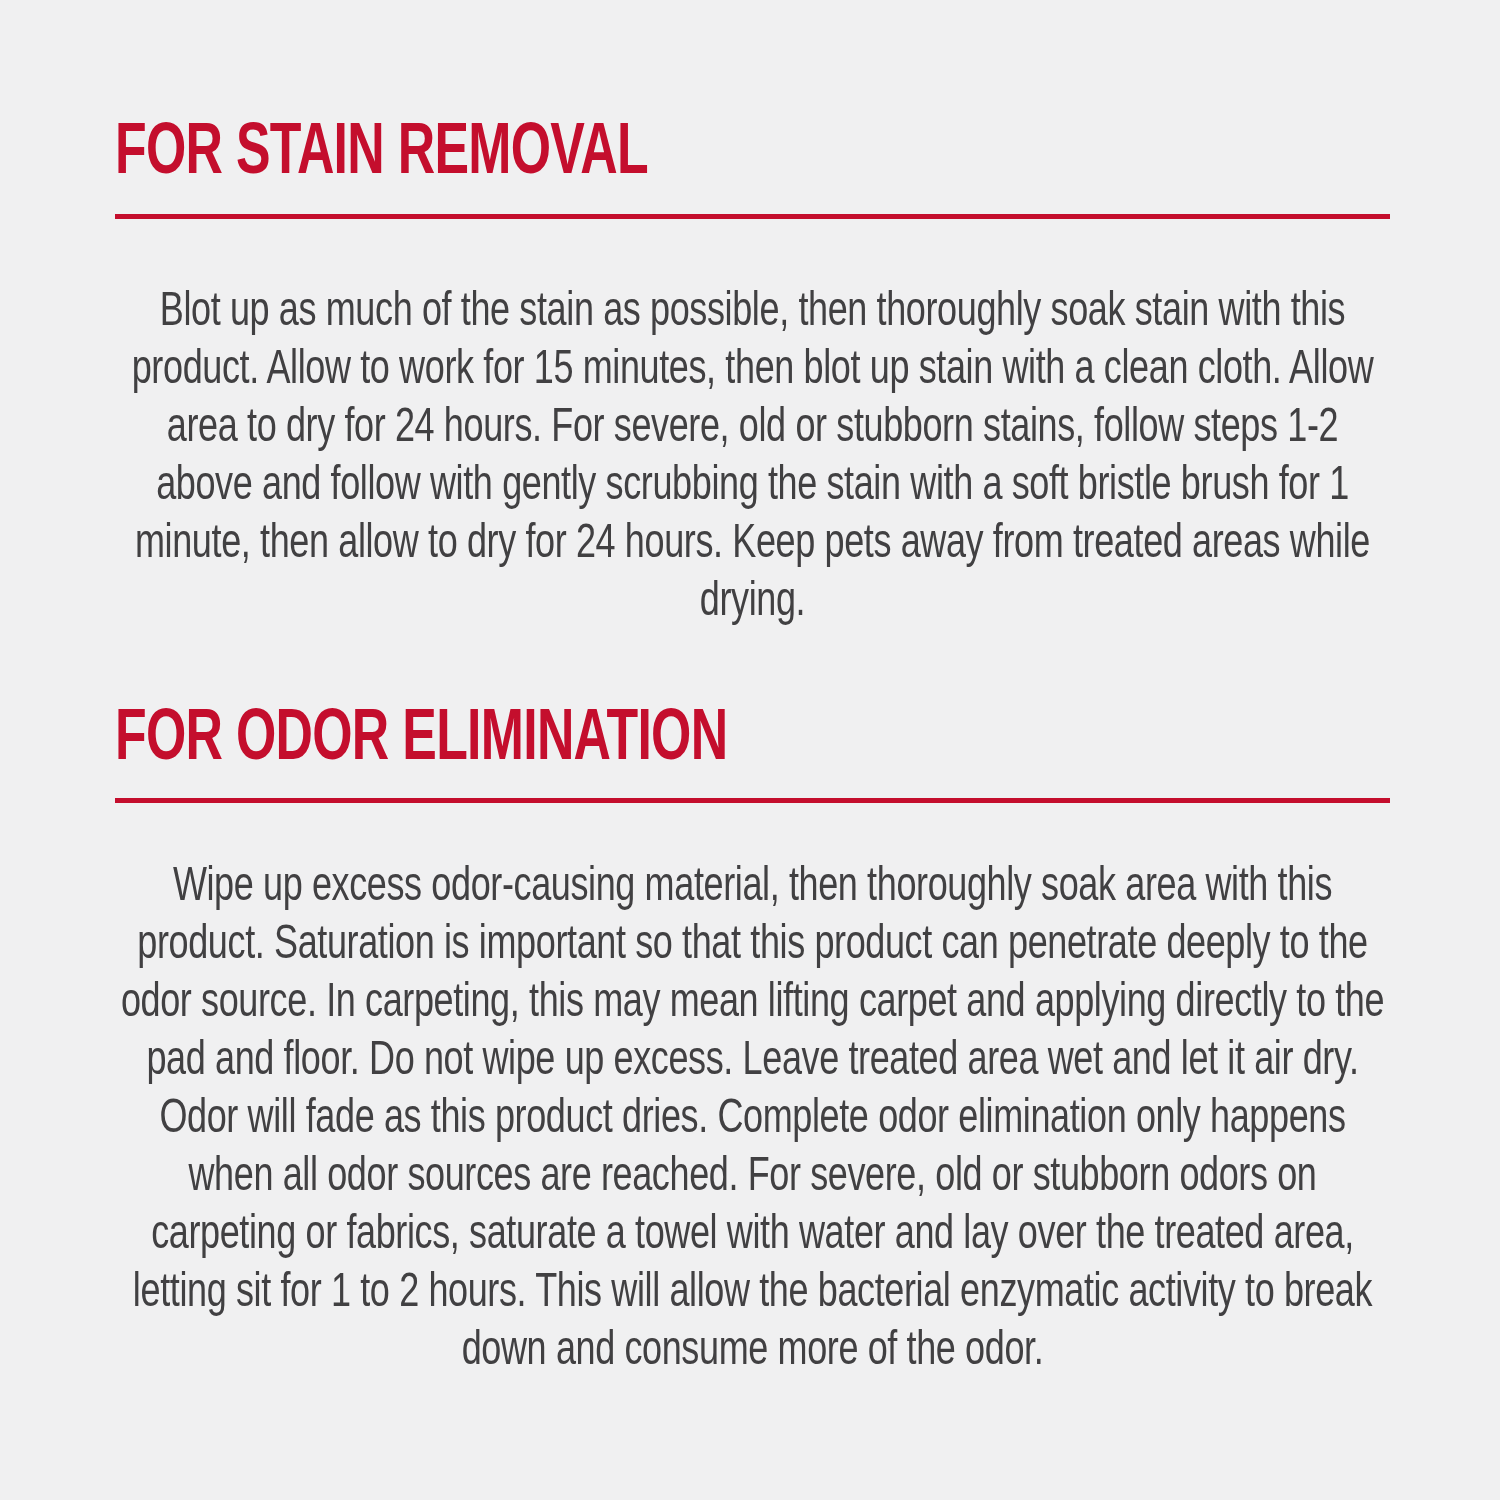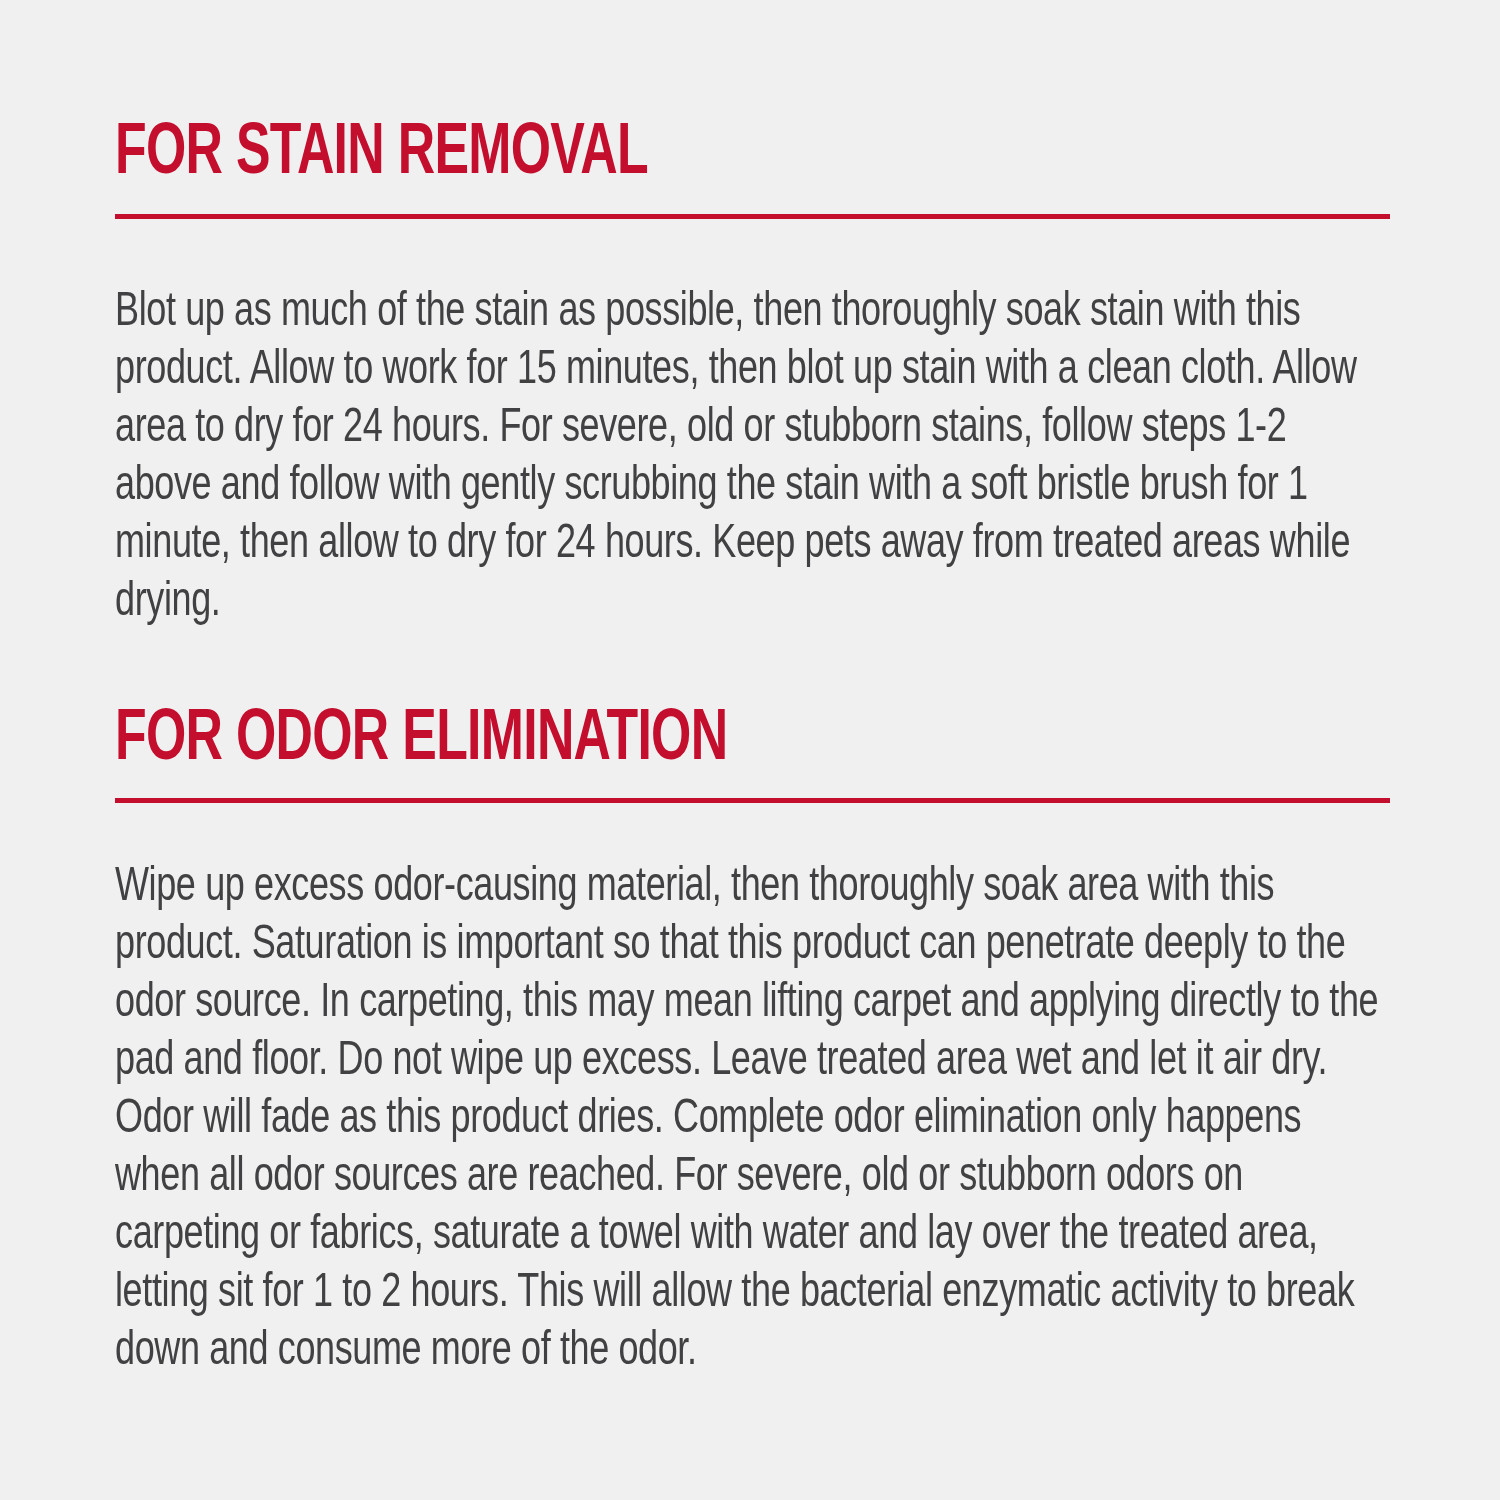--- a/index.html
+++ b/index.html
@@ -11,20 +11,21 @@
     height: 1500px;
     background: var(--bg, #f0f0f1);
     font-family: "Liberation Sans", sans-serif;
   }
   .page {
     position: relative;
     width: 1500px;
     height: 1500px;
     overflow: hidden;
     background: var(--bg, #f0f0f1);
+    text-align: center;
   }
   .heading {
     position: absolute;
     left: 115px;
     margin: 0;
     font-family: "Liberation Sans", sans-serif;
     font-weight: bold;
     font-size: 72px;
     line-height: 1;
     letter-spacing: -1px;

